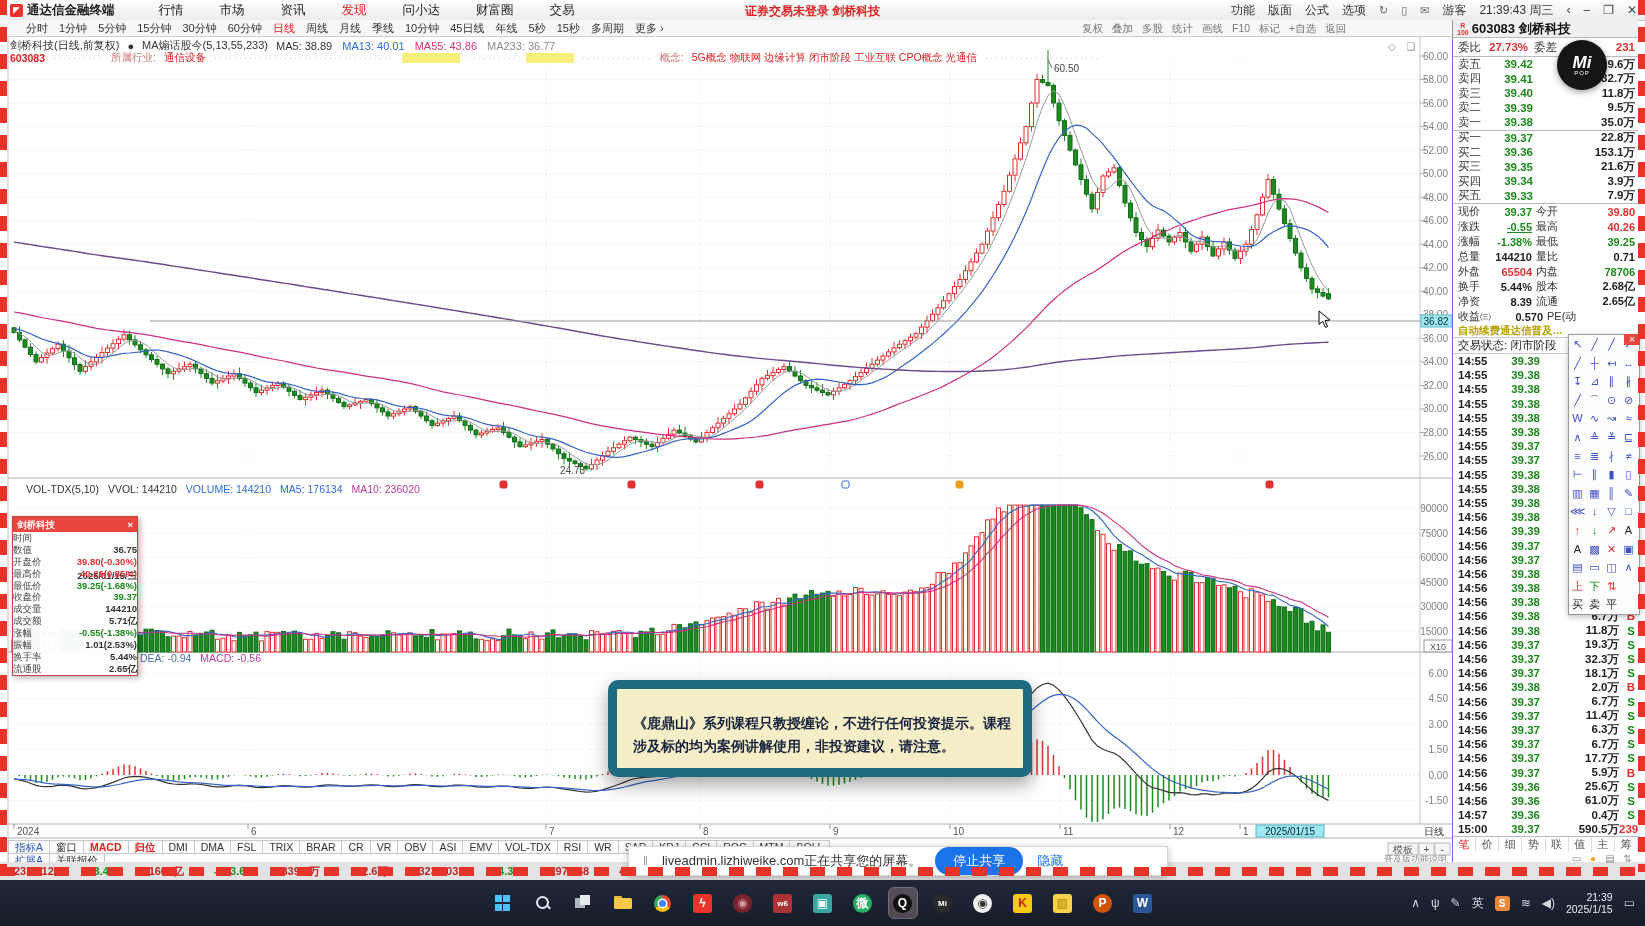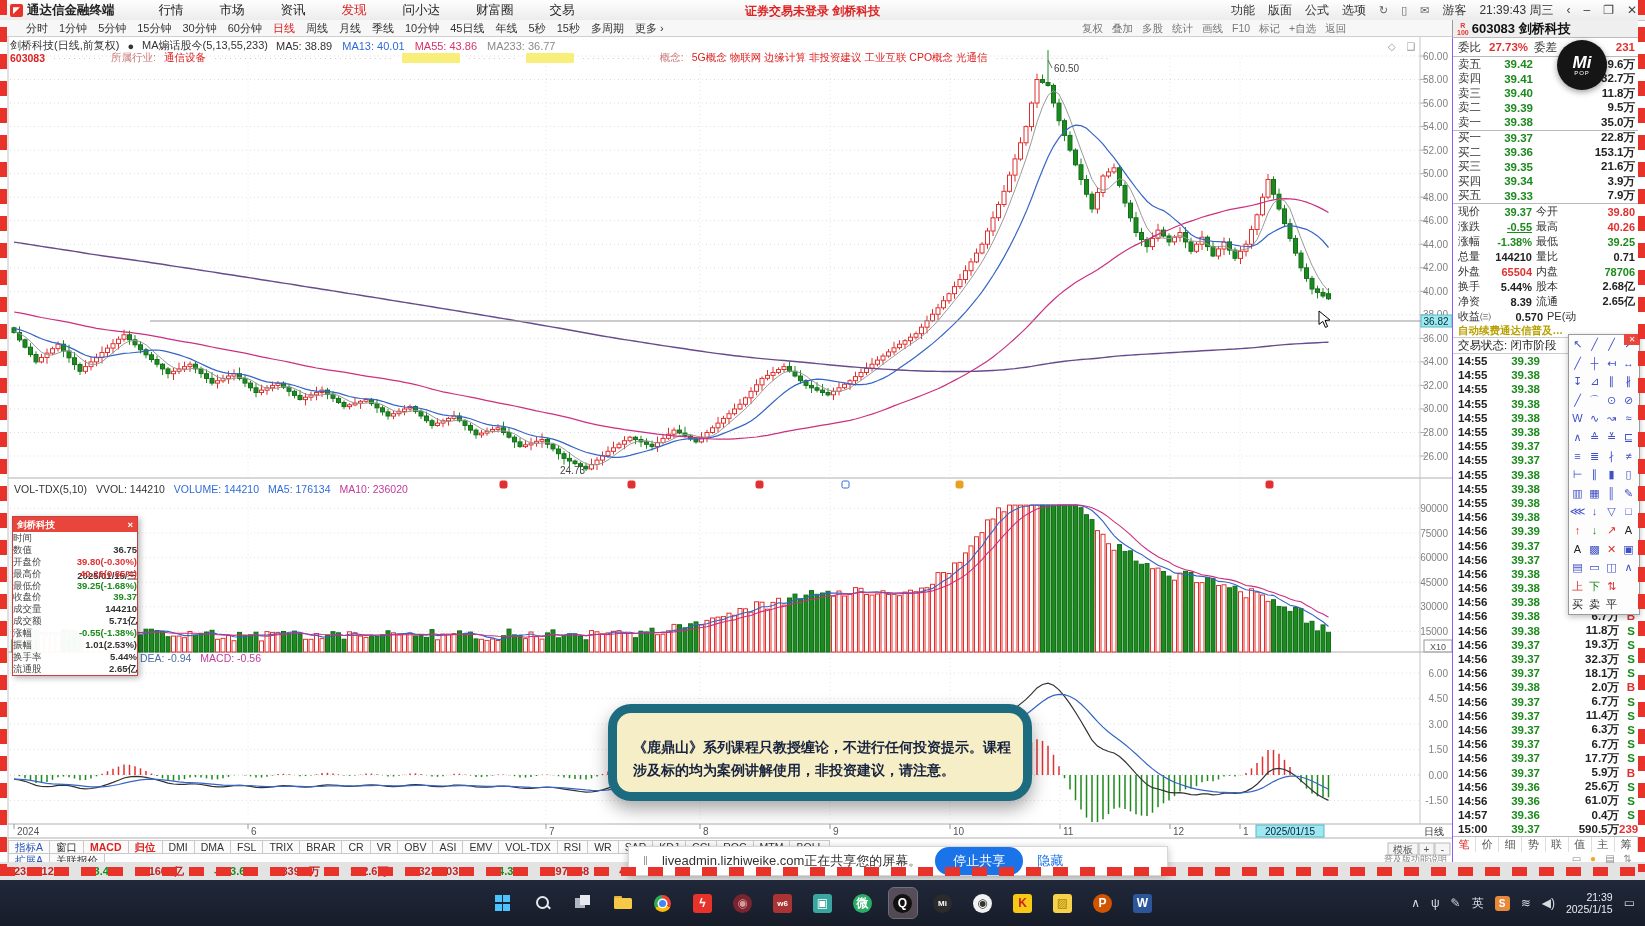--- a/index.html
+++ b/index.html
@@ -20,21 +20,21 @@
   
   #toolbar2{left:0;top:20px;width:1452px;height:17px;background:#f7f7f7;border-bottom:1px solid #cfcfcf;
     display:flex;align-items:center;gap:11px;padding-left:26px;font-size:11px;color:#333;box-sizing:border-box;text-align:right;}
   .period.active{color:#d22;}
   #toolbar2-right{left:1082px;top:22px;display:flex;gap:9px;font-size:10.5px;color:#777;}
   
   #chart-header{left:10px;top:38px;font-size:11px;display:flex;gap:8px;align-items:center;}
   #info-line{left:10px;top:51px;font-size:10.5px;display:flex;gap:8px;align-items:center;white-space:nowrap;}
   .dots{color:#e0b9b9;letter-spacing:2px;font-size:9px;}
   .hl-yellow{display:inline-block;background:#f7ef7a;height:10px;border-radius:1px;}
-  #vol-header{left:14px;top:483px;font-size:10.5px;display:flex;gap:9px;}
+  #vol-header{left:26px;top:483px;font-size:10.5px;display:flex;gap:9px;}
   #macd-header{left:140px;top:652px;font-size:10.5px;display:flex;gap:9px;}
   
   #tabs-row{left:8px;top:840px;display:flex;font-size:10.5px;}
   .tab-cell{border:1px solid #c9c9c9;border-left:none;background:#fbfbfb;padding:0 6px;height:12px;line-height:12px;color:#333;}
   .tab-cell:first-child{border-left:1px solid #c9c9c9;}
   .tab-cell.red{color:#d22;font-weight:bold;}
   .tab-cell.blue{color:#2a56b8;}
   #tabs-row2{left:8px;top:853px;display:flex;font-size:10.5px;}
   
   #ticker{left:0;top:862px;width:1645px;height:18px;background:#e3e3e3;display:flex;gap:30px;
@@ -65,22 +65,22 @@
   .pal-cell{width:17px;height:18.6px;font-size:11px;line-height:18px;text-align:center;color:#4050c8;}
   
   #popup{left:12px;top:516px;width:124px;background:rgba(255,255,255,.97);border:1px solid #c84040;
     box-shadow:2px 2px 6px rgba(0,0,0,.3);font-size:9.5px;}
   #popup-head{background:#e8453c;color:#fff;height:15px;line-height:15px;padding:0 4px;font-weight:bold;display:flex;}
   #popup-close{margin-left:auto;}
   .pop-row{display:flex;height:11.9px;line-height:11.9px;padding:0 0;}
   .pop-lbl{color:#444;}
   .pop-val{margin-left:auto;font-weight:bold;}
   
-  #dialog{left:608px;top:704px;width:424px;height:97px;background:#f6eec6;border:9px solid #1d6b7e;
-    border-radius:23px;box-sizing:border-box;box-shadow:0 8px 18px rgba(0,0,0,.35);
+  #dialog{left:608px;top:680px;width:424px;height:97px;background:#f6eec6;border:9px solid #1d6b7e;
+    border-radius:10px;box-sizing:border-box;box-shadow:0 8px 18px rgba(0,0,0,.35);
     display:flex;align-items:flex-end;padding:6px 12px 10px 16px;}
   #dialog-text{font-size:14px;font-weight:bold;color:#17233f;line-height:1.65;}
   
   #sharebar{left:628px;top:846px;width:540px;height:30px;background:#fff;border:1px solid #d6d6d6;
     box-shadow:0 2px 8px rgba(0,0,0,.25);display:flex;align-items:center;gap:14px;padding:0 14px;box-sizing:border-box;}
   #share-pill{background:#1a73e8;color:#fff;border:none;border-radius:15px;padding:5px 18px;font-size:13px;}
   #share-hide{color:#1a73e8;font-size:13px;}
   
   #mipop{left:1557px;top:40px;width:50px;height:50px;border-radius:50%;background:#151515;color:#fff;
     display:flex;flex-direction:column;align-items:center;justify-content:center;box-shadow:0 2px 6px rgba(0,0,0,.4);}
@@ -1325,21 +1325,21 @@
     <span style="color:#d22;font-weight:bold;">603083</span>
     <span class="dots">··········</span>
     <span style="color:#c77;">所属行业:</span>
     <span style="color:#d22;">通信设备</span>
     <span class="dots">····································</span>
     <span class="hl-yellow" style="width:58px;"></span>
     <span class="dots">··········</span>
     <span class="hl-yellow" style="width:48px;"></span>
     <span class="dots">··············</span>
     <span style="color:#c77;">概念:</span>
-    <span style="color:#d22;">5G概念 物联网 边缘计算 非投资建议 工业互联 CPO概念 光通信</span>
+    <span style="color:#d22;">5G概念 物联网 边缘计算 闭市阶段 工业互联 CPO概念 光通信</span>
     <span class="dots">·······················</span>
   </div>
   <div class="abs corner-icons">◇ ❑</div>
 
   <div id="vol-header" class="abs">
       <span style="color: rgb(51, 51, 51);">VOL-TDX(5,10)</span>
       <span style="color: rgb(51, 51, 51);">VVOL: 144210</span>
       <span style="color: rgb(47, 107, 216);">VOLUME: 144210</span>
       <span style="color: rgb(47, 107, 216);">MA5: 176134</span>
       <span style="color: rgb(192, 58, 156);">MA10: 236020</span>

